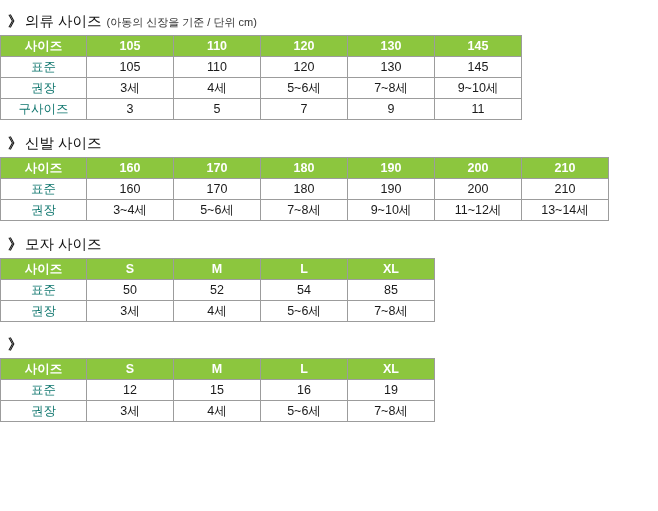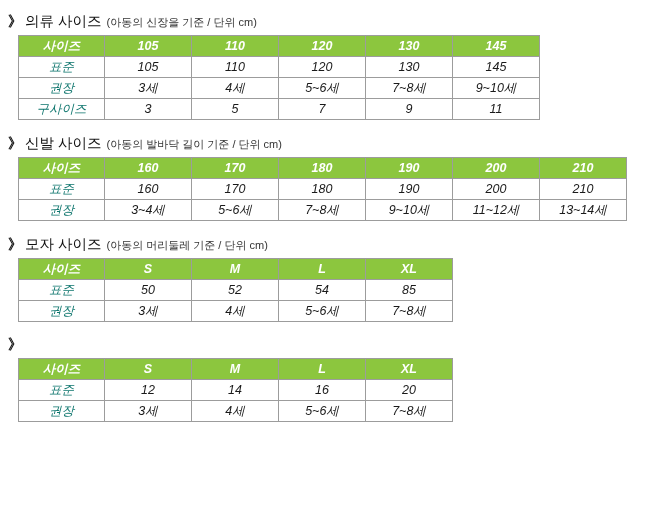--- a/index.html
+++ b/index.html
@@ -43,23 +43,22 @@
     color: #111111;
     margin-right: 5px;
   }
   .sec-note {
     font-size: 11px;
     color: #333333;
     font-weight: normal;
   }
   table.size-table {
     border-collapse: collapse;
-    margin-left: 18px;
+    margin-left: 0;
     table-layout: fixed;
-    font-style: italic;
   }
   table.size-table td,
   table.size-table th {
     border: 1px solid #9c9c9c;
     height: 21px;
     text-align: center;
     vertical-align: middle;
     font-size: 12.5px;
     padding: 0 2px;
     box-sizing: border-box;
@@ -150,21 +149,20 @@
           <td>11</td>
         </tr>
       </tbody>
     </table>
   </div>
 
   <div class="section">
     <div class="section-header">
       <span class="chev">》</span>
       <span class="sec-title">신발 사이즈</span>
-      <span class="sec-note">(아동의 발바닥 길이 기준 / 단위 cm)</span>
     </div>
     <table class="size-table t-shoes">
       <colgroup>
         <col class="c0">
           <col class="c">
           <col class="c">
           <col class="c">
           <col class="c">
           <col class="c">
           <col class="c">
@@ -200,21 +198,20 @@
           <td>13~14세</td>
         </tr>
       </tbody>
     </table>
   </div>
 
   <div class="section">
     <div class="section-header">
       <span class="chev">》</span>
       <span class="sec-title">모자 사이즈</span>
-      <span class="sec-note">(아동의 머리둘레 기준 / 단위 cm)</span>
     </div>
     <table class="size-table t-hat">
       <colgroup>
         <col class="c0">
           <col class="c">
           <col class="c">
           <col class="c">
           <col class="c">
       </colgroup>
       <thead>
@@ -263,23 +260,23 @@
           <th>S</th>
           <th>M</th>
           <th>L</th>
           <th>XL</th>
         </tr>
       </thead>
       <tbody>
         <tr>
           <td class="rowlabel">표준</td>
           <td>12</td>
-          <td>14</td>
+          <td>15</td>
           <td>16</td>
-          <td>20</td>
+          <td>19</td>
         </tr>
         <tr>
           <td class="rowlabel">권장</td>
           <td>3세</td>
           <td>4세</td>
           <td>5~6세</td>
           <td>7~8세</td>
         </tr>
       </tbody>
     </table>

